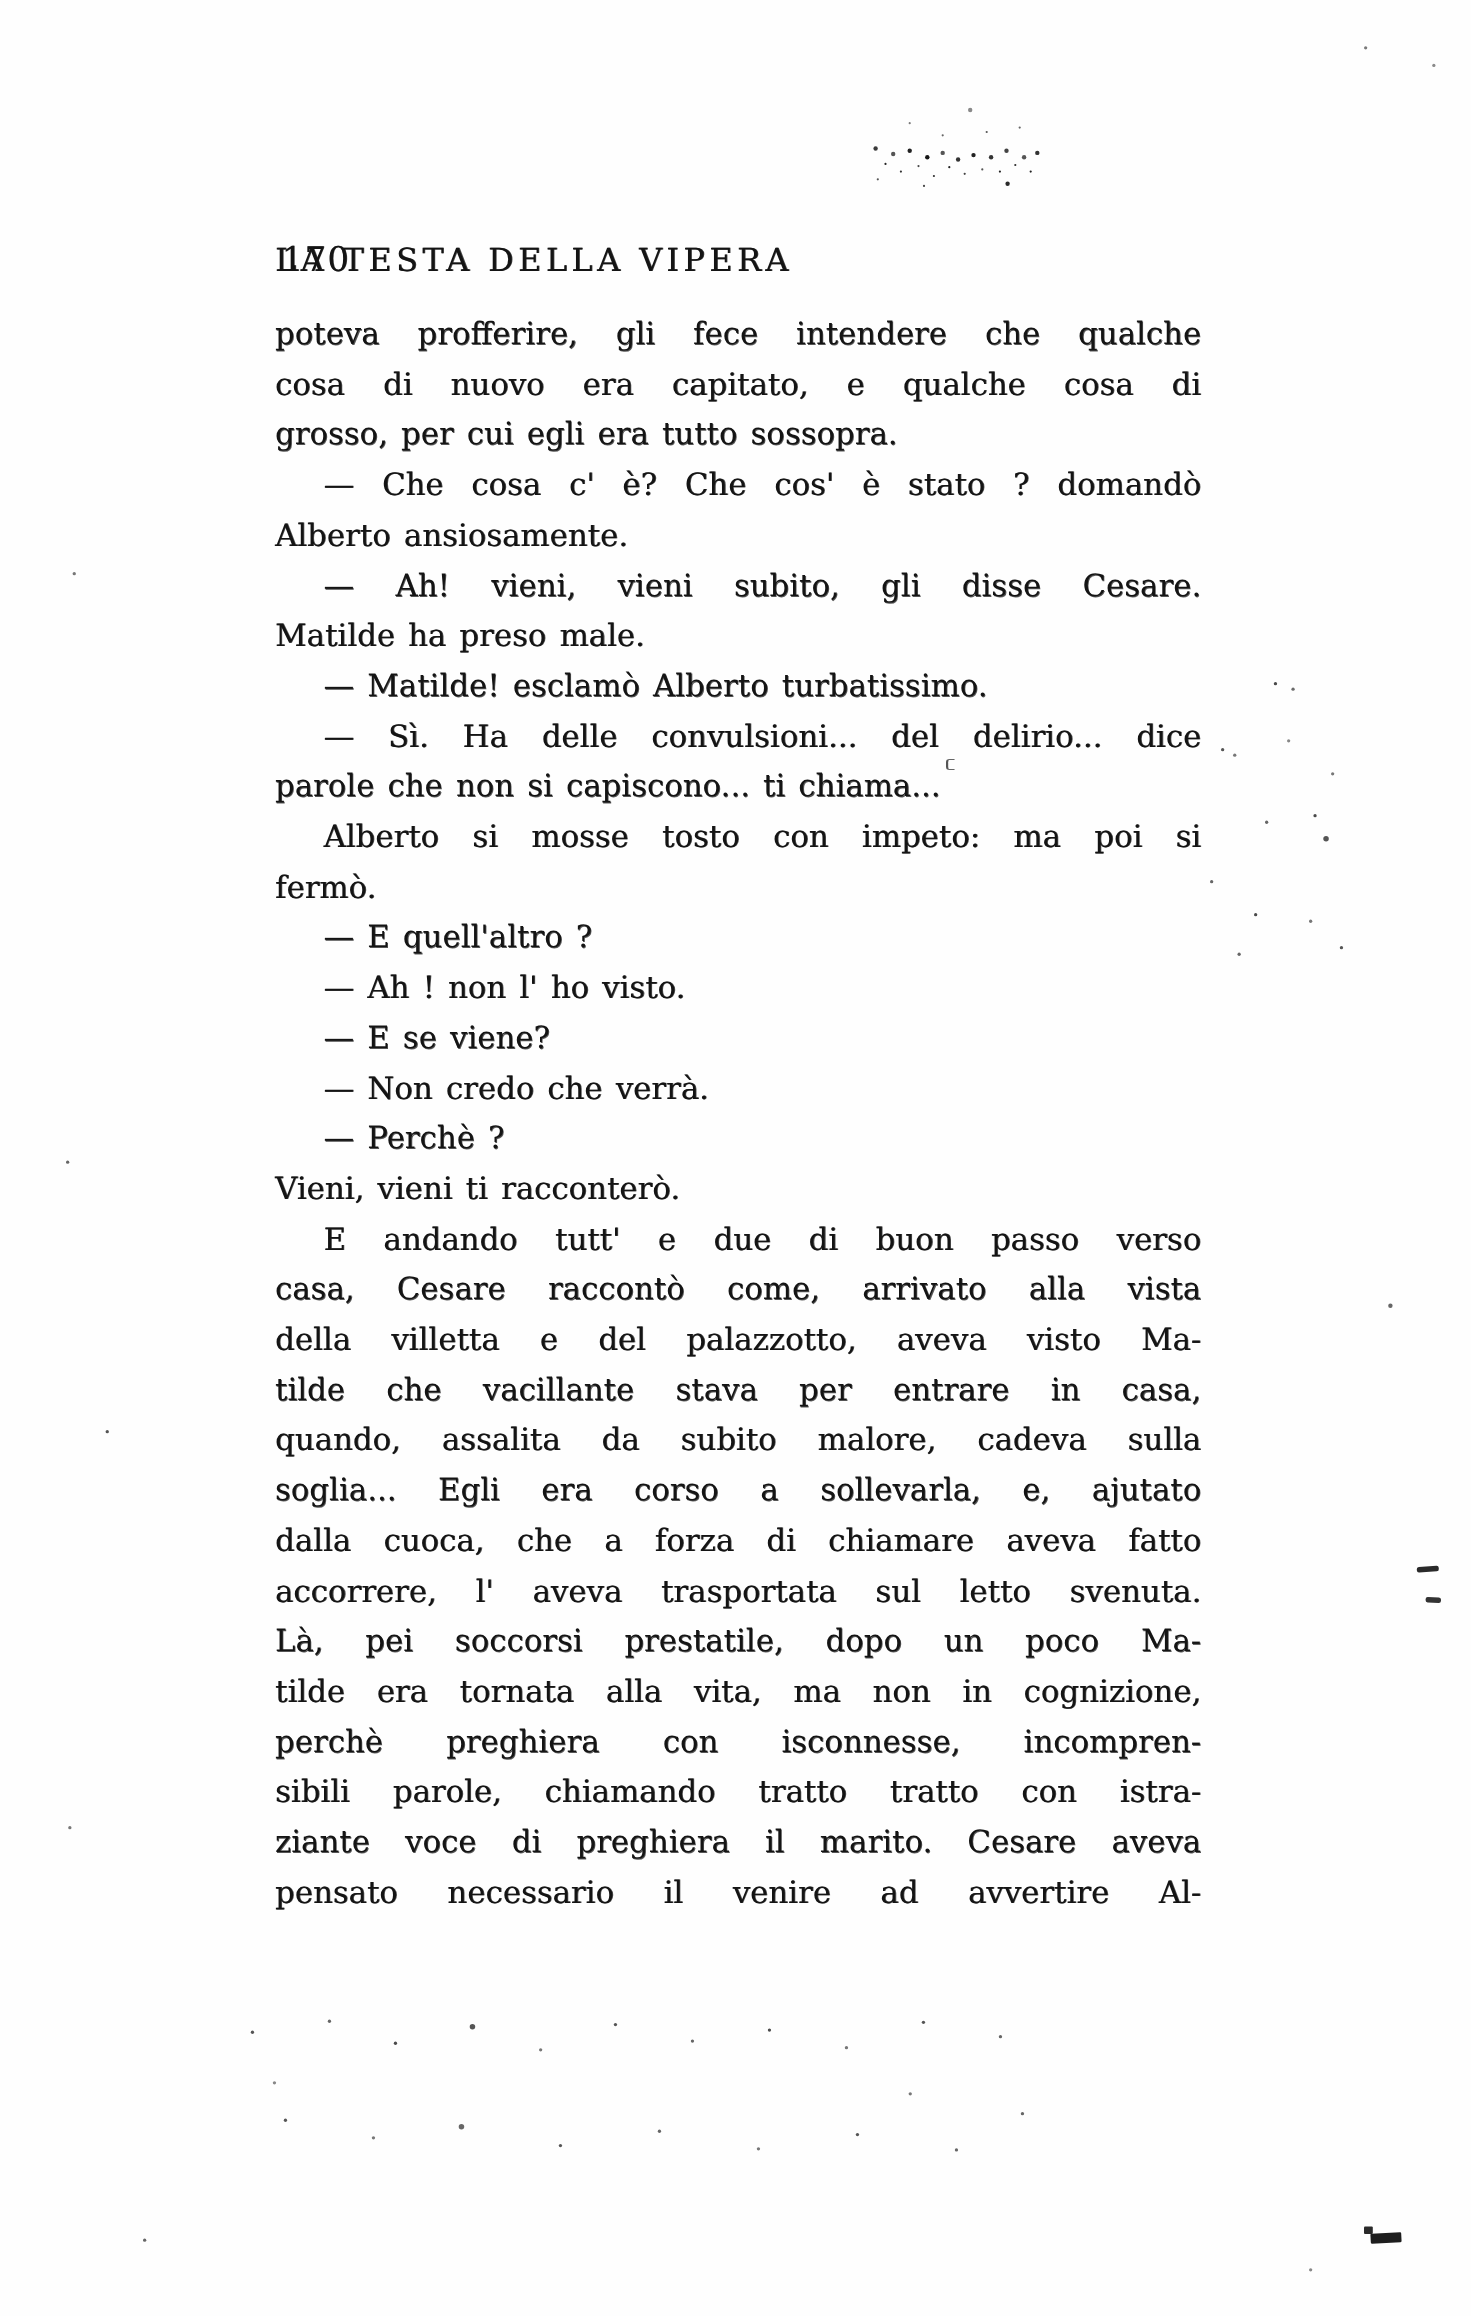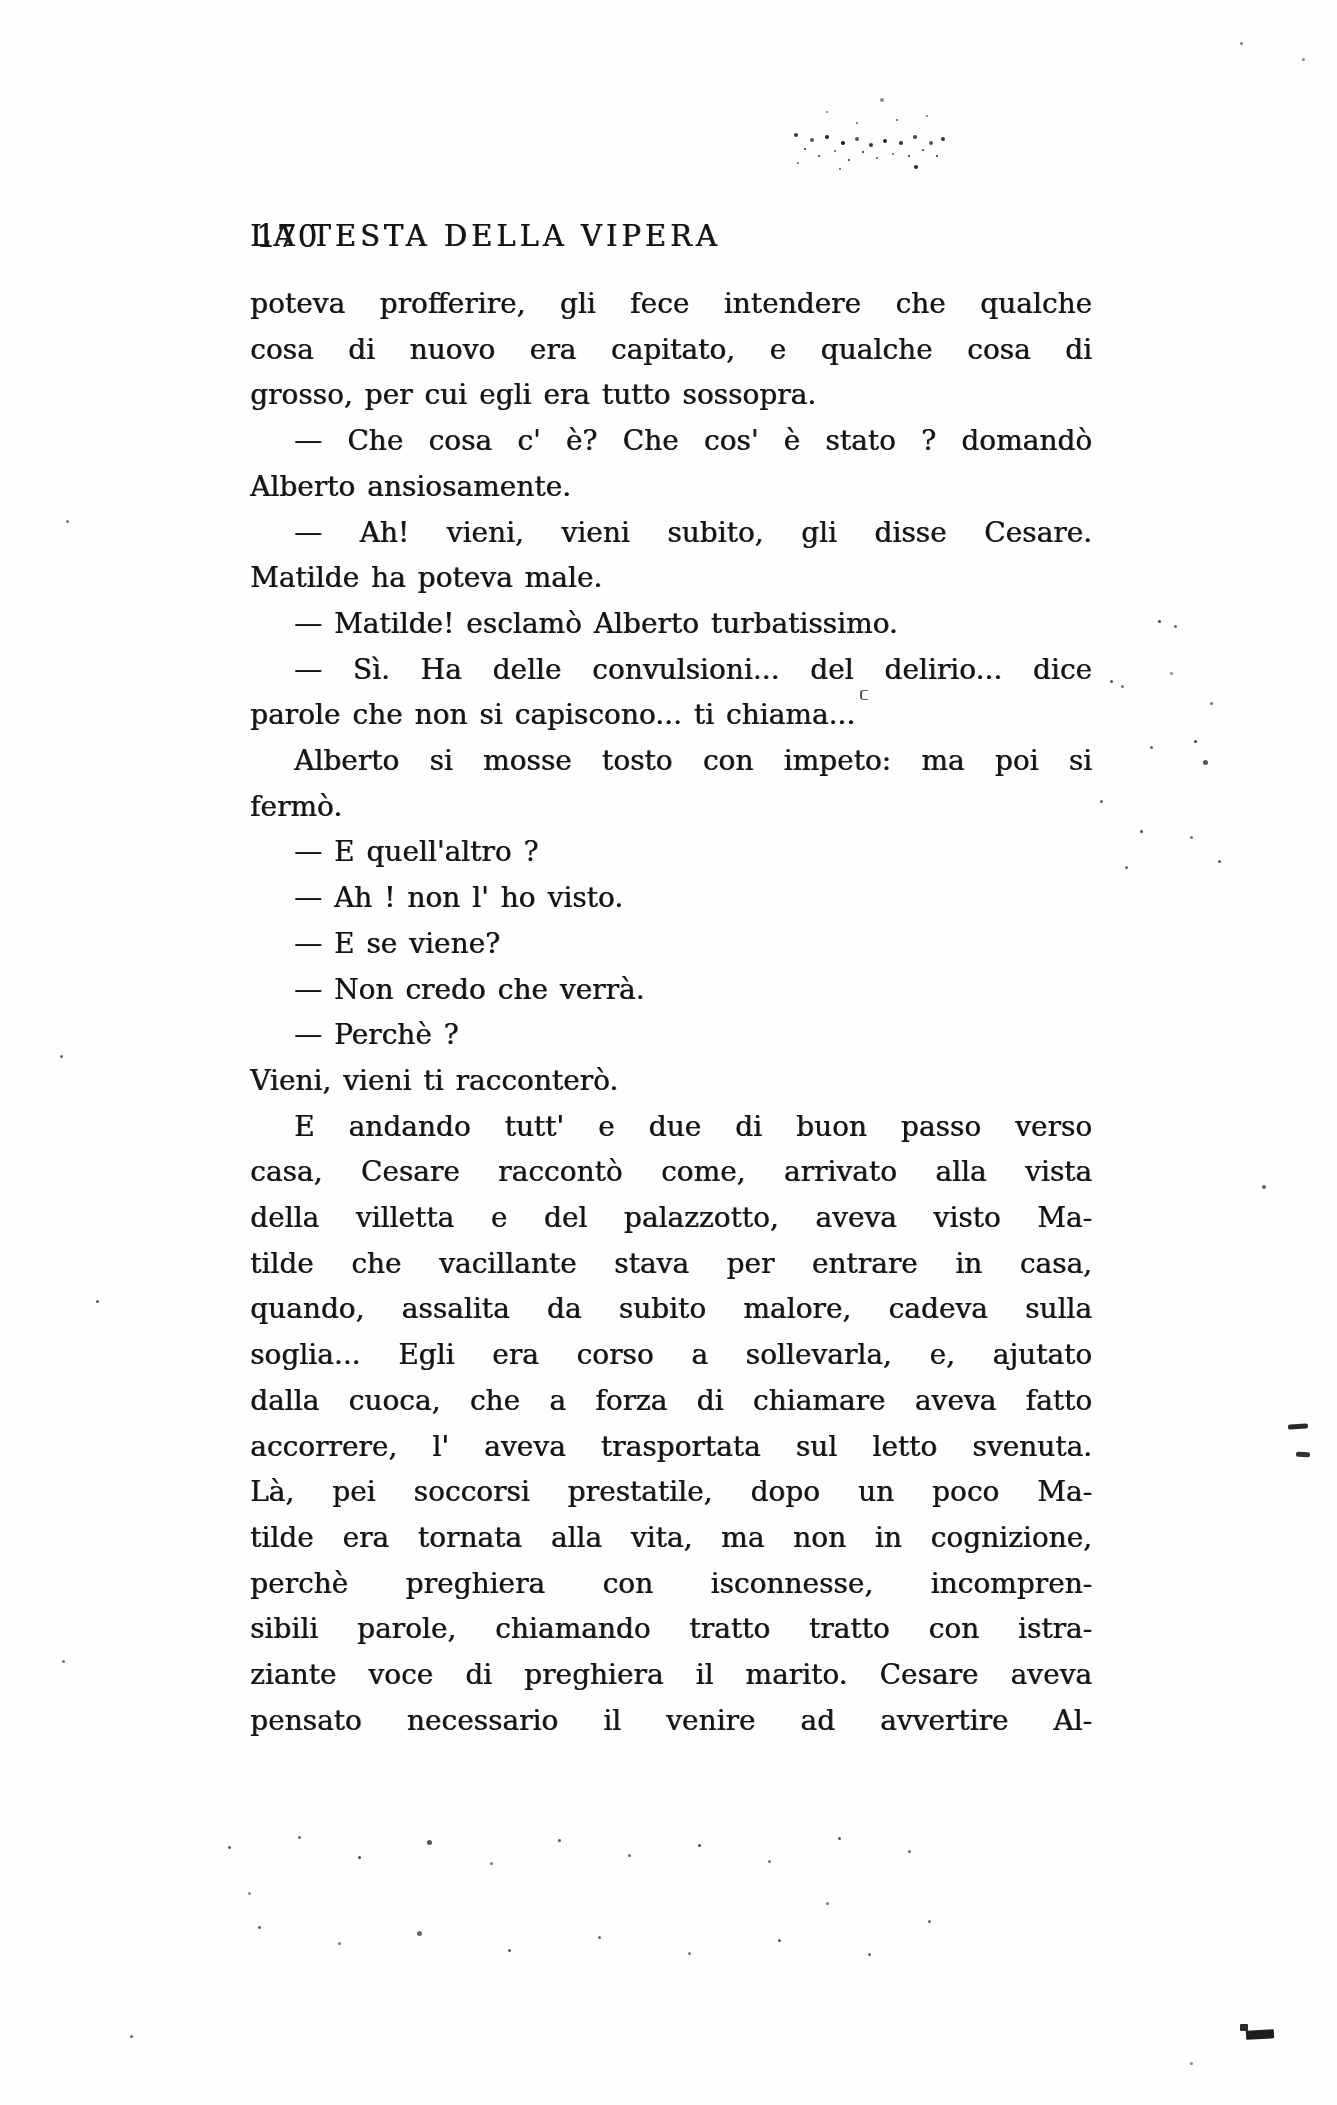--- a/index.html
+++ b/index.html
@@ -98,21 +98,21 @@
   <div class="pagenum">170</div>
   <div class="runtitle">LA TESTA DELLA VIPERA</div>
 
   <div class="textblock">
     <div class="ln just">poteva profferire, gli fece intendere che qualche</div>
     <div class="ln just">cosa di nuovo era capitato, e qualche cosa di</div>
     <div class="ln">grosso, per cui egli era tutto sossopra.</div>
     <div class="ln ind just">— Che cosa c' è? Che cos' è stato ? domandò</div>
     <div class="ln">Alberto ansiosamente.</div>
     <div class="ln ind just">— Ah! vieni, vieni subito, gli disse Cesare.</div>
-    <div class="ln">Matilde ha poteva male.</div>
+    <div class="ln">Matilde ha preso male.</div>
     <div class="ln ind">— Matilde! esclamò Alberto turbatissimo.</div>
     <div class="ln ind just">— Sì. Ha delle convulsioni... del delirio... dice</div>
     <div class="ln">parole che non si capiscono... ti chiama...</div>
     <div class="ln ind just">Alberto si mosse tosto con impeto: ma poi si</div>
     <div class="ln">fermò.</div>
     <div class="ln ind">— E quell'altro ?</div>
     <div class="ln ind">— Ah ! non l' ho visto.</div>
     <div class="ln ind">— E se viene?</div>
     <div class="ln ind">— Non credo che verrà.</div>
     <div class="ln ind">— Perchè ?</div>

